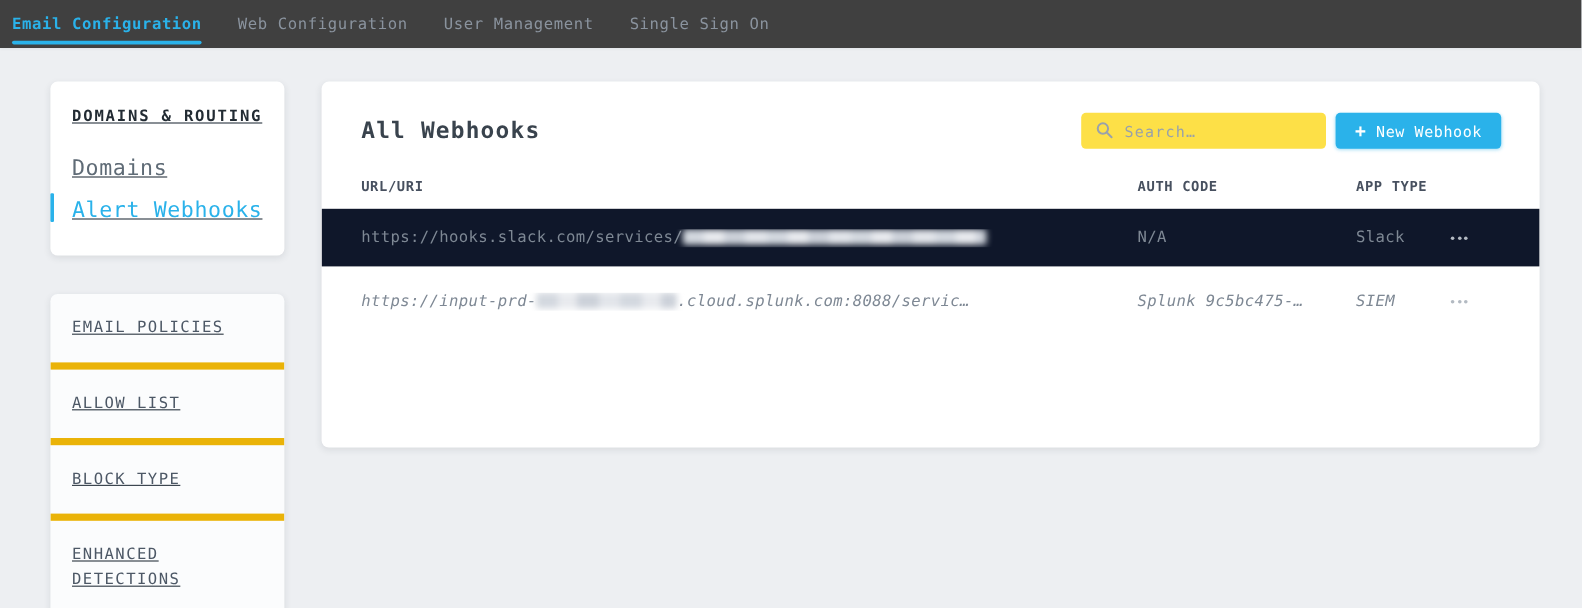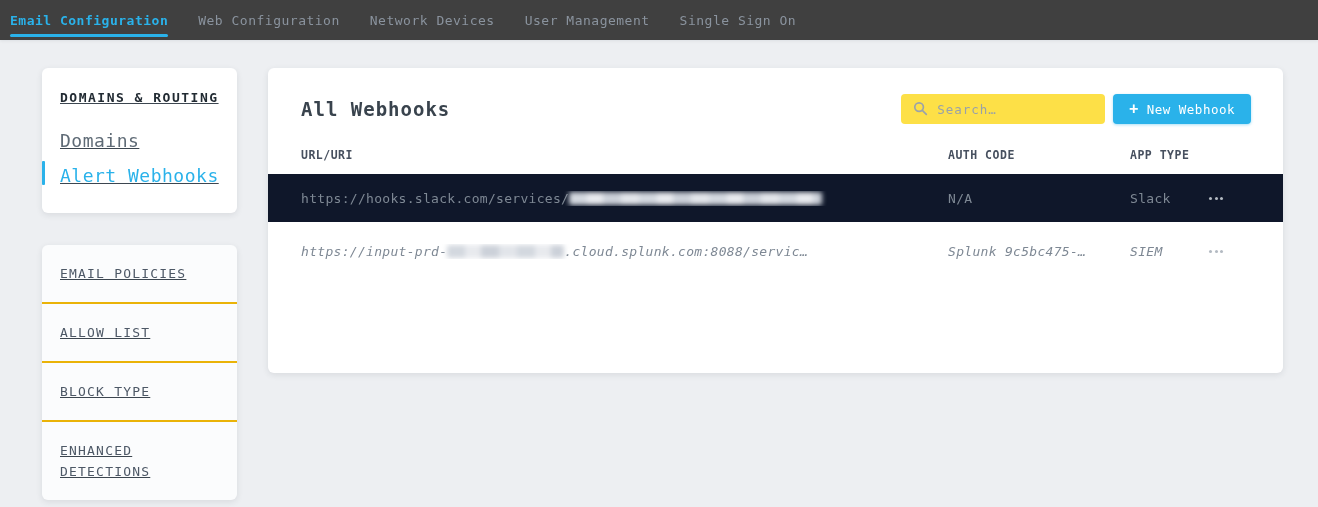--- a/index.html
+++ b/index.html
@@ -52,21 +52,21 @@
   .side-item.active::before {
     content:""; position:absolute; left:-18px; top:3px;
     width:3px; height:24px; background:#2ab2ea; border-radius:1px;
   }
 
   
   .side-card2 { background:#fbfcfd; overflow:hidden; }
   .side-section {
     padding:18px 18px; font-size:13px; color:#4d5866;
     letter-spacing:1.2px; line-height:21px; cursor:pointer;
-    border-bottom:2px solid #eab308;
+    border-bottom:6px solid #eab308;
   }
   .side-section:last-child { border-bottom:none; }
   .side-section .lbl { max-width:150px; display:block; }
 
   
   .main-card { width:1015px; height:305px; overflow:hidden; }
   .main-head {
     display:flex; justify-content:space-between; align-items:center;
     padding:26px 32px 0 33px;
   }
@@ -130,21 +130,20 @@
   .menu-btn i {
     width:3px; height:3px; border-radius:50%; background:#b3bac2; display:block;
   }
 </style>
 </head>
 <body>
 
 <div class="topbar">
   <div class="tab active">Email Configuration</div>
   <div class="tab">Web Configuration</div>
-  <div class="tab">Network Devices</div>
   <div class="tab">User Management</div>
   <div class="tab">Single Sign On</div>
 </div>
 
 <div class="content">
 
   <div class="sidebar">
     <div class="card side-card1">
       <div class="side-header">DOMAINS &amp; ROUTING</div>
       <div class="side-item">Domains</div>

